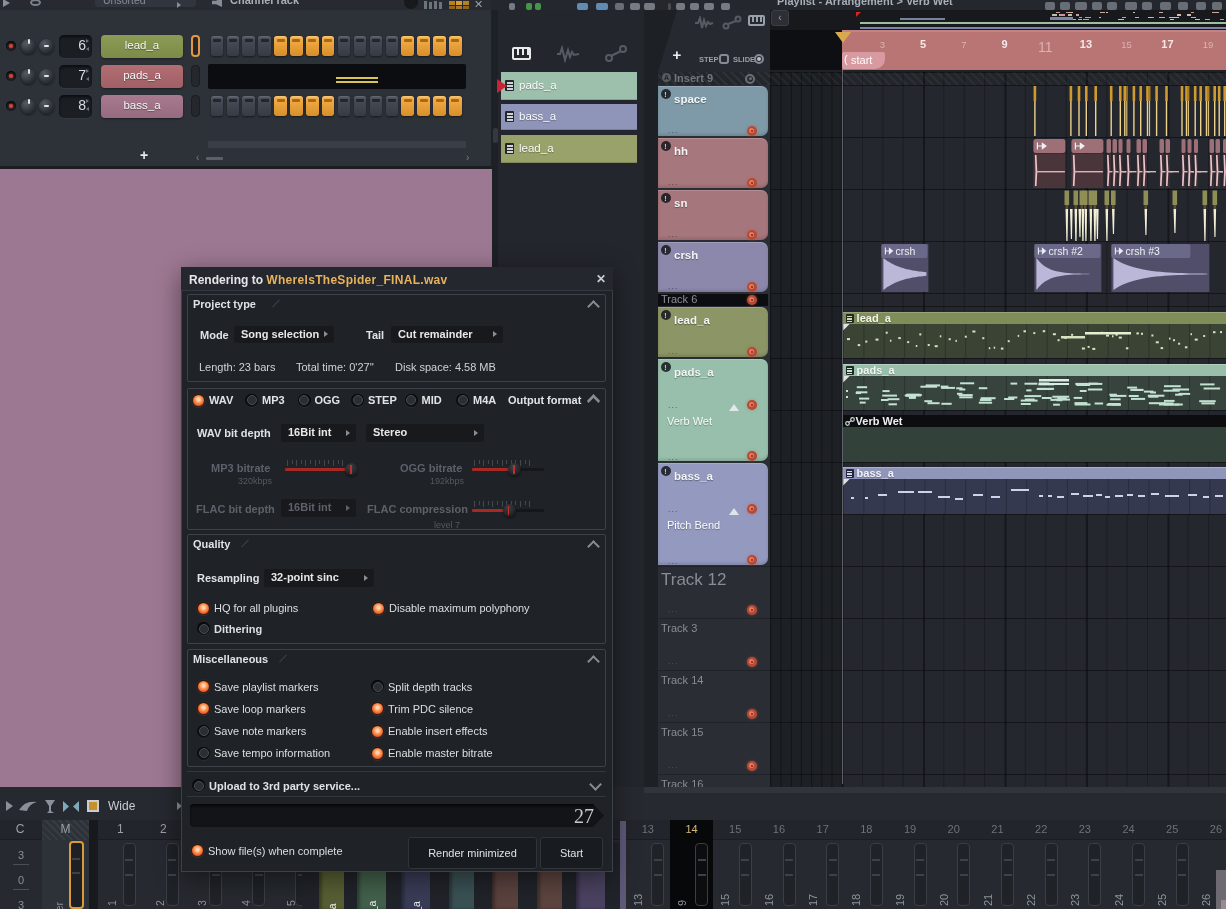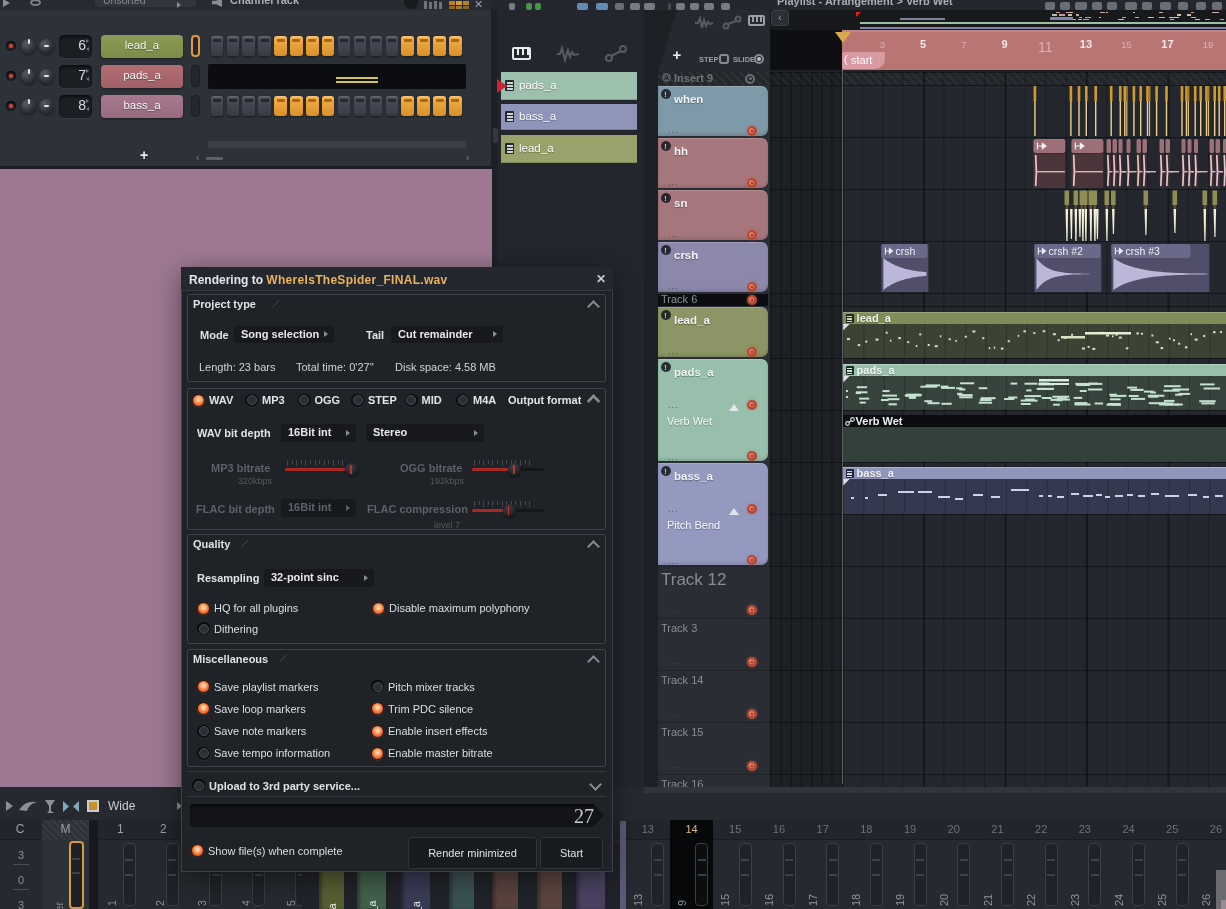--- a/index.html
+++ b/index.html
@@ -799,21 +799,21 @@
 <div class="a" style="left:658px;top:72px;width:112px;height:715px;background:#2a2e34"></div>
 <div class="a" style="left:658px;top:72px;width:112px;height:13px;background:#23262b"></div>
 <div class="a" style="left:658px;top:72px;width:112px;height:13px;background:repeating-linear-gradient(45deg,rgba(255,255,255,0.05) 0 2px,transparent 2px 6px)"></div>
 <div class="a" style="left:662px;top:72.5px;width:9px;height:9px;border-radius:50%;background:#565b62;color:#23262b;font-size:7px;font-weight:bold;text-align:center;line-height:9px">A</div>
 <div class="a" style="left:674px;top:71.5px;width:60px;height:12px;color:#70757c;font-size:11px;font-weight:bold">Insert 9</div>
 <div class="a" style="left:745px;top:73.5px;width:10px;height:10px;border:2px solid #6a6f76;border-radius:50%"></div>
 <div class="a" style="left:748.5px;top:77px;width:3px;height:3px;background:#6a6f76;border-radius:50%"></div>
 <div class="a" style="left:658px;top:86px;width:110px;height:50px;background:linear-gradient(180deg,#7e99a7,#7e99a7);border-radius:0 7px 7px 0;box-shadow:inset 0 1px 0 rgba(255,255,255,.18),inset 0 -2px 3px rgba(0,0,0,.12)"></div>
 <div class="a" style="left:661px;top:89px;width:10px;height:10px;border-radius:50%;background:rgba(20,24,28,.85)"></div>
 <div class="a" style="left:664.2px;top:90.5px;width:3.5px;height:7px;color:#cfd4d9;font-size:7px;font-weight:bold">!</div>
-<div class="a" style="left:674px;top:88.5px;width:80px;height:13px"><span class="hdrtxt">when</span></div>
+<div class="a" style="left:674px;top:88.5px;width:80px;height:13px"><span class="hdrtxt">space</span></div>
 <div class="a" style="left:668px;top:125px;width:14px;height:8px;color:rgba(20,25,30,.55);font-size:9px;letter-spacing:1px">...</div>
 <div class="a" style="left:746.5px;top:125.5px;width:10px;height:10px;border-radius:50%;background:#b44a38;box-shadow:0 0 3px rgba(216,90,60,.5)"></div>
 <div class="a" style="left:749px;top:128px;width:5px;height:5px;border-radius:50%;background:#e8795c"></div>
 <div class="a" style="left:750.5px;top:129.5px;width:2px;height:2px;border-radius:50%;background:#7a2a1a"></div>
 <div class="a" style="left:658px;top:138px;width:110px;height:50px;background:linear-gradient(180deg,#a6777c,#a6777c);border-radius:0 7px 7px 0;box-shadow:inset 0 1px 0 rgba(255,255,255,.18),inset 0 -2px 3px rgba(0,0,0,.12)"></div>
 <div class="a" style="left:661px;top:141px;width:10px;height:10px;border-radius:50%;background:rgba(20,24,28,.85)"></div>
 <div class="a" style="left:664.2px;top:142.5px;width:3.5px;height:7px;color:#cfd4d9;font-size:7px;font-weight:bold">!</div>
 <div class="a" style="left:674px;top:140.5px;width:80px;height:13px"><span class="hdrtxt">hh</span></div>
 <div class="a" style="left:668px;top:177px;width:14px;height:8px;color:rgba(20,25,30,.55);font-size:9px;letter-spacing:1px">...</div>
 <div class="a" style="left:746.5px;top:177.5px;width:10px;height:10px;border-radius:50%;background:#b44a38;box-shadow:0 0 3px rgba(216,90,60,.5)"></div>
@@ -1154,21 +1154,21 @@
     <i></i>
   </div>
 <div class="a" style="left:214px;top:602.0px;width:170px;height:13px;font-size:11px;font-weight:normal;color:#dcdfe3">HQ for all plugins</div>
 <div class="rad" style="left:372px;top:601.5px">
     <i></i>
   </div>
 <div class="a" style="left:389px;top:602.0px;width:170px;height:13px;font-size:11px;font-weight:normal;color:#dcdfe3">Disable maximum polyphony</div>
 <div class="rad" style="left:197px;top:622px">
     <u></u>
   </div>
-<div class="a" style="left:214px;top:622.5px;width:170px;height:13px;font-size:11px;font-weight:normal;color:#dcdfe3">Dithering</div>
+<div class="a" style="left:214px;top:622.5px;width:170px;height:13px;font-size:11px;font-weight:bold;color:#dcdfe3">Dithering</div>
 <div class="grp" style="left:187px;top:649px;width:419px;height:118px"></div>
 <div class="a" style="left:193px;top:653px;width:150px;height:13px;font-size:11px;font-weight:bold;color:#dfe2e6">Miscellaneous</div>
 <div class="a" style="left:277.6px;top:658px;width:10px;height:1px;background:#3c4048;transform:rotate(-45deg)"></div>
 <div class="chev" style="left:589px;top:657px"></div>
 <div class="rad" style="left:197px;top:680.0px">
     <i></i>
   </div>
 <div class="a" style="left:214px;top:680.5px;width:170px;height:13px;font-size:11px;font-weight:normal;color:#dcdfe3">Save playlist markers</div>
 <div class="rad" style="left:197px;top:702.3px">
     <i></i>
@@ -1178,21 +1178,21 @@
     <u></u>
   </div>
 <div class="a" style="left:214px;top:725.1px;width:170px;height:13px;font-size:11px;font-weight:normal;color:#dcdfe3">Save note markers</div>
 <div class="rad" style="left:197px;top:746.9px">
     <u></u>
   </div>
 <div class="a" style="left:214px;top:747.4px;width:170px;height:13px;font-size:11px;font-weight:normal;color:#dcdfe3">Save tempo information</div>
 <div class="rad" style="left:371px;top:680.0px">
     <u></u>
   </div>
-<div class="a" style="left:388px;top:680.5px;width:170px;height:13px;font-size:11px;font-weight:normal;color:#dcdfe3">Pitch mixer tracks</div>
+<div class="a" style="left:388px;top:680.5px;width:170px;height:13px;font-size:11px;font-weight:normal;color:#dcdfe3">Split depth tracks</div>
 <div class="rad" style="left:371px;top:702.3px">
     <i></i>
   </div>
 <div class="a" style="left:388px;top:702.8px;width:170px;height:13px;font-size:11px;font-weight:normal;color:#dcdfe3">Trim PDC silence</div>
 <div class="rad" style="left:371px;top:724.6px">
     <i></i>
   </div>
 <div class="a" style="left:388px;top:725.1px;width:170px;height:13px;font-size:11px;font-weight:normal;color:#dcdfe3">Enable insert effects</div>
 <div class="rad" style="left:371px;top:746.9px">
     <i></i>

